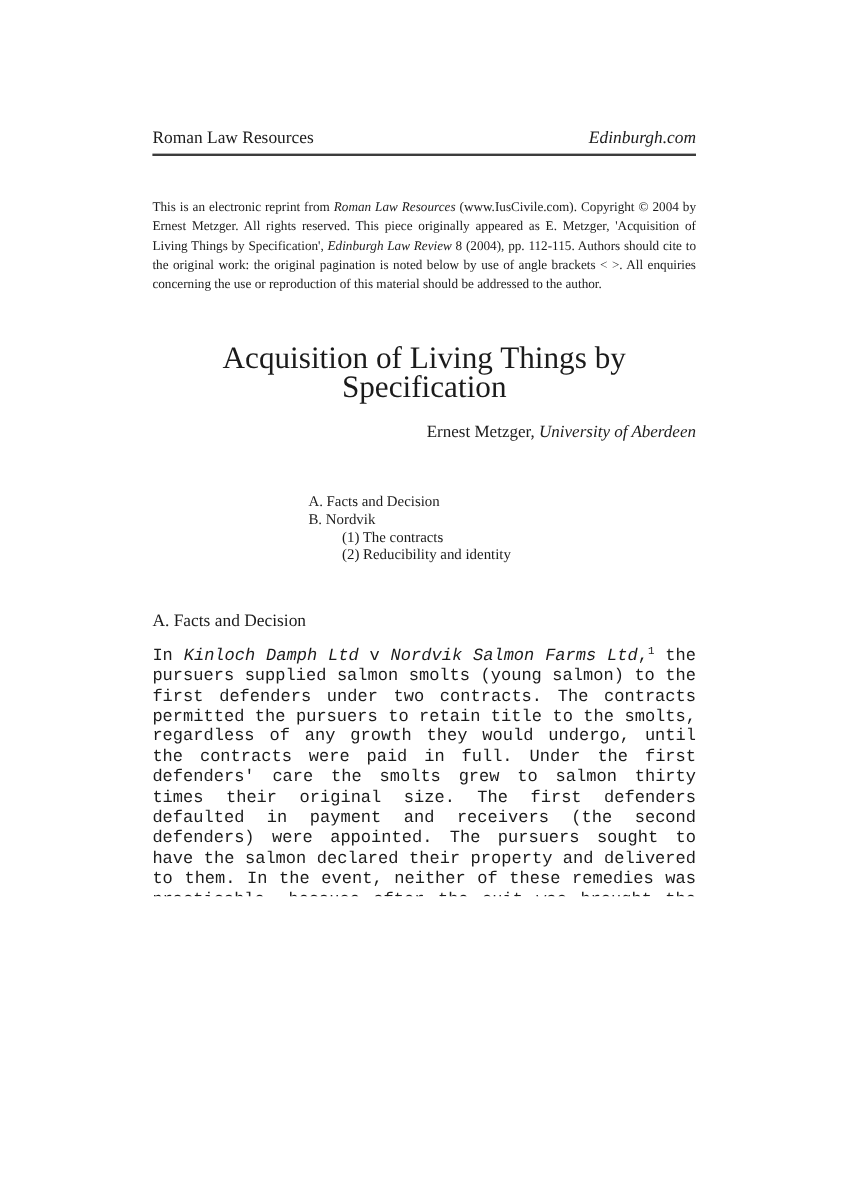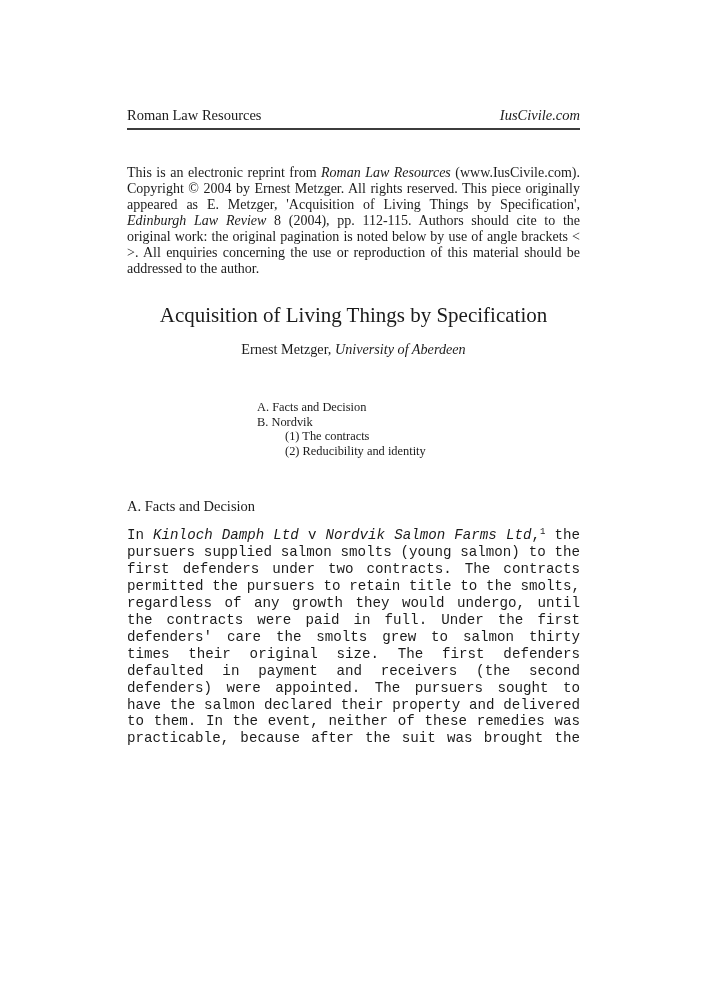--- a/index.html
+++ b/index.html
@@ -23,37 +23,37 @@
     justify-content: space-between;
     align-items: baseline;
     font-size: 14.5px;
     line-height: 17px;
     padding-bottom: 4px;
     border-bottom: 2px solid #3c3c3c;
   }
   .running-header .site-domain { font-style: italic; }
   .notice {
     margin-top: 35px;
-    font-size: 14px;
+    font-size: 11px;
     line-height: 16px;
     text-align: justify;
   }
   .notice .it { font-style: italic; }
   .article-title {
-    margin-top: 26px;
-    font-size: 21px;
+    margin-top: 42px;
+    font-size: 26px;
     line-height: 24px;
     text-align: center;
     font-weight: normal;
   }
   .byline {
     margin-top: 10px;
     font-size: 14.2px;
     line-height: 17px;
-    text-align: center;
+    text-align: right;
   }
   .byline .affiliation { font-style: italic; }
   .toc {
     margin-top: 42px;
     margin-left: 130px;
     font-size: 12.4px;
     line-height: 14.6px;
   }
   .toc-item.level-1 { padding-left: 28px; }
   .section-heading {
@@ -93,21 +93,21 @@
     margin-right: 16px;
   }
 </style>
 </head>
 <body>
 
 <div class="page">
 
   <div class="running-header">
     <span class="site-name">Roman Law Resources</span>
-    <span class="site-domain">IusCivile.com</span>
+    <span class="site-domain">Edinburgh.com</span>
   </div>
 
   <p class="notice"><span>This is an electronic reprint from </span><span class="it">Roman Law Resources</span><span> (www.IusCivile.com). Copyright © 2004 by Ernest Metzger. All rights reserved. This piece originally appeared as E. Metzger, 'Acquisition of Living Things by Specification', </span><span class="it">Edinburgh Law Review</span><span> 8 (2004), pp. 112-115. Authors should cite to the original work: the original pagination is noted below by use of angle brackets &lt; &gt;. All enquiries concerning the use or reproduction of this material should be addressed to the author.</span></p>
 
   <h1 class="article-title">Acquisition of Living Things by Specification</h1>
 
   <div class="byline"><span>Ernest Metzger, </span><span class="affiliation">University of Aberdeen</span></div>
 
   <div class="toc">
     <div class="toc-item level-0">A. Facts and Decision</div>

